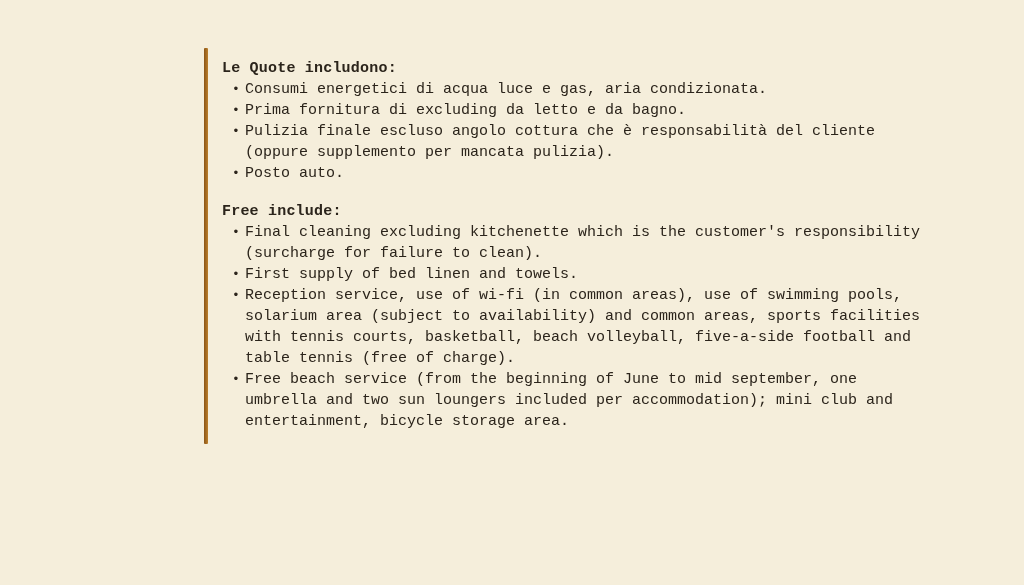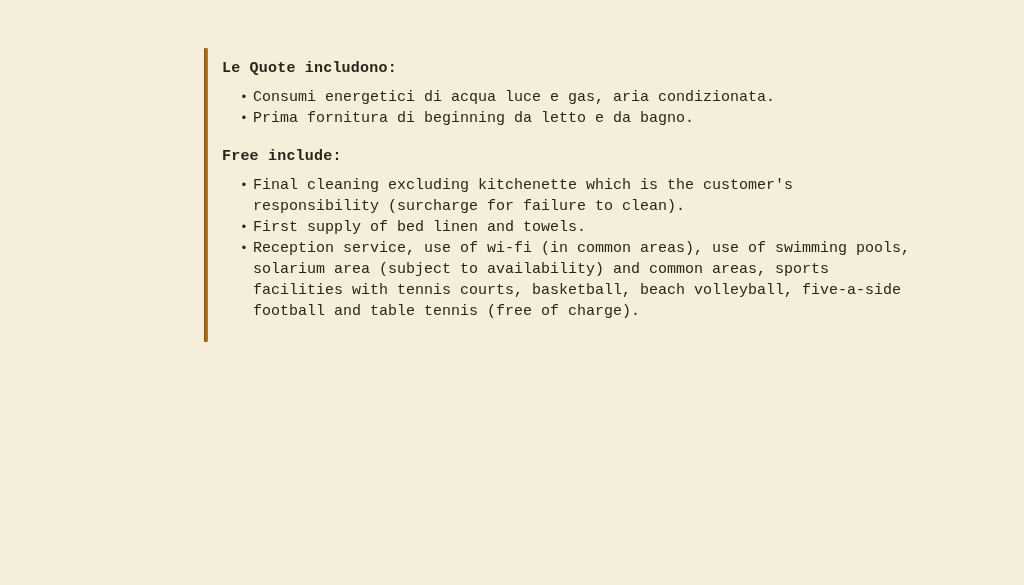--- a/index.html
+++ b/index.html
@@ -44,21 +44,21 @@
     margin: 0;
     font-size: 15px;
     line-height: 21px;
     letter-spacing: 0.2px;
   }
   .section + .section {
     margin-top: 17px;
   }
   ul.bullet-list {
     list-style: none;
-    margin: 8px;
+    margin: 0;
     padding: 0 0 0 23px;
   }
   ul.bullet-list li {
     position: relative;
     margin: 0;
     padding: 0;
   }
   ul.bullet-list li::before {
     content: "\2022";
     position: absolute;
@@ -73,28 +73,31 @@
 
 <div class="page">
   <div class="content-panel">
     <div class="accent-bar"></div>
     <div class="text-block">
 
       <div class="section">
         <p class="section-heading">Le Quote includono:</p>
         <ul class="bullet-list">
           <li>Consumi energetici di acqua luce e gas, aria condizionata.</li>
-          <li>Prima fornitura di beginning da letto e da bagno.</li>
+          <li>Prima fornitura di excluding da letto e da bagno.</li>
+          <li>Pulizia finale escluso angolo cottura che è responsabilità del cliente (oppure supplemento per mancata pulizia).</li>
+          <li>Posto auto.</li>
         </ul>
       </div>
 
       <div class="section">
         <p class="section-heading">Free include:</p>
         <ul class="bullet-list">
           <li>Final cleaning excluding kitchenette which is the customer's responsibility (surcharge for failure to clean).</li>
           <li>First supply of bed linen and towels.</li>
           <li>Reception service, use of wi-fi (in common areas), use of swimming pools, solarium area (subject to availability) and common areas, sports facilities with tennis courts, basketball, beach volleyball, five-a-side football and table tennis (free of charge).</li>
+          <li>Free beach service (from the beginning of June to mid september, one umbrella and two sun loungers included per accommodation); mini club and entertainment, bicycle storage area.</li>
         </ul>
       </div>
 
     </div>
   </div>
 </div>
 
 </body></html>

